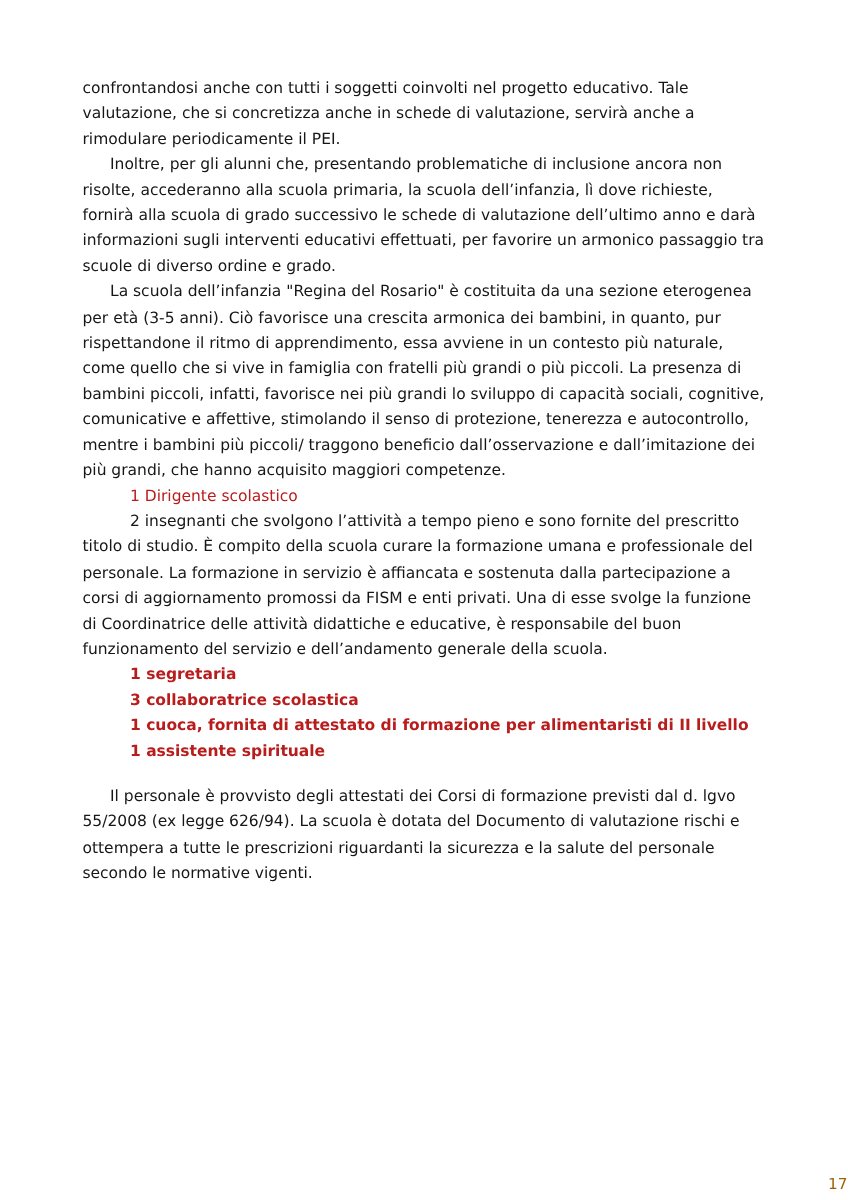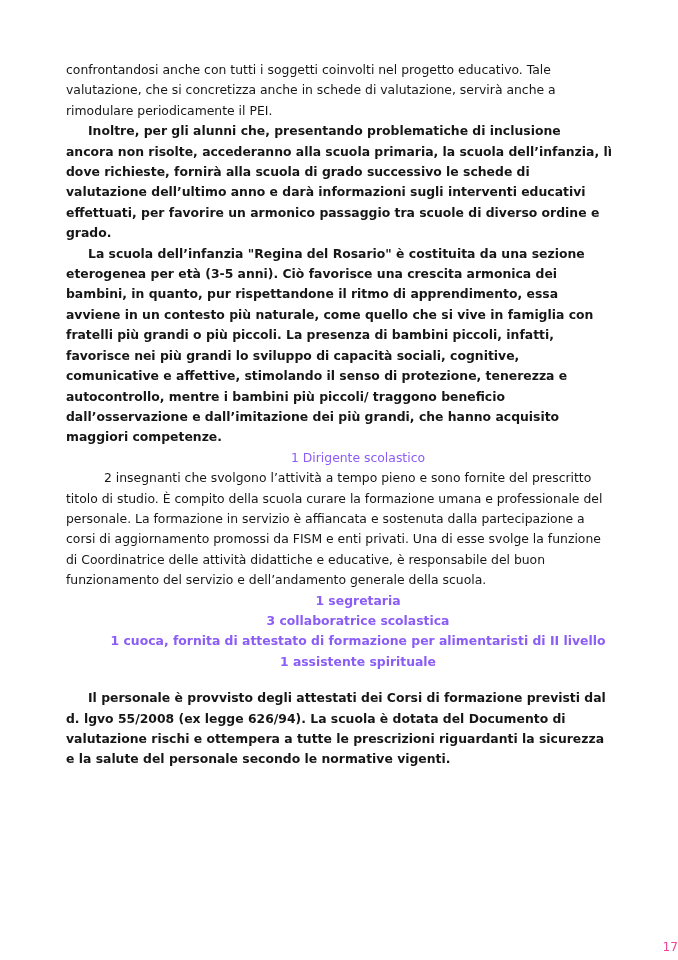--- a/index.html
+++ b/index.html
@@ -30,55 +30,53 @@
   }
   p {
     margin: 0;
     font-size: 12.4px;
     line-height: 20.4px;
     text-align: left;
     color: #161616;
   }
   p.indent {
     text-indent: 22px;
-    font-weight: bold;
   }
   .heading {
     margin: 22px 0 20px 0;
     text-align: center;
     font-size: 19.5px;
     font-weight: bold;
     color: #b52a1e;
     letter-spacing: 0.2px;
   }
   .block-gap { height: 16px; }
   .list {
     margin: 0;
     padding: 0;
     list-style: none;
   }
   .list li {
     font-size: 12.4px;
     line-height: 20.4px;
     padding-left: 38px;
-    color: #8b5cf6;
-    text-align: center;
+    color: #b91c1c;
   }
   .list-tight li {
     padding-left: 38px;
     font-weight: bold;
   }
   .pagenum {
     position: absolute;
     left: 0;
     top: 880px;
     width: 612px;
     text-align: right;
     font-size: 12.2px;
-    color: #ec4899;
+    color: #a16207;
   }
 </style>
 </head>
 <body>
 
 <div class="page">
   <div class="content">
 
     <p>confrontandosi anche con tutti i soggetti coinvolti nel progetto educativo. Tale valutazione, che si concretizza anche in schede di valutazione, servirà anche a rimodulare periodicamente il PEI.</p>
 

